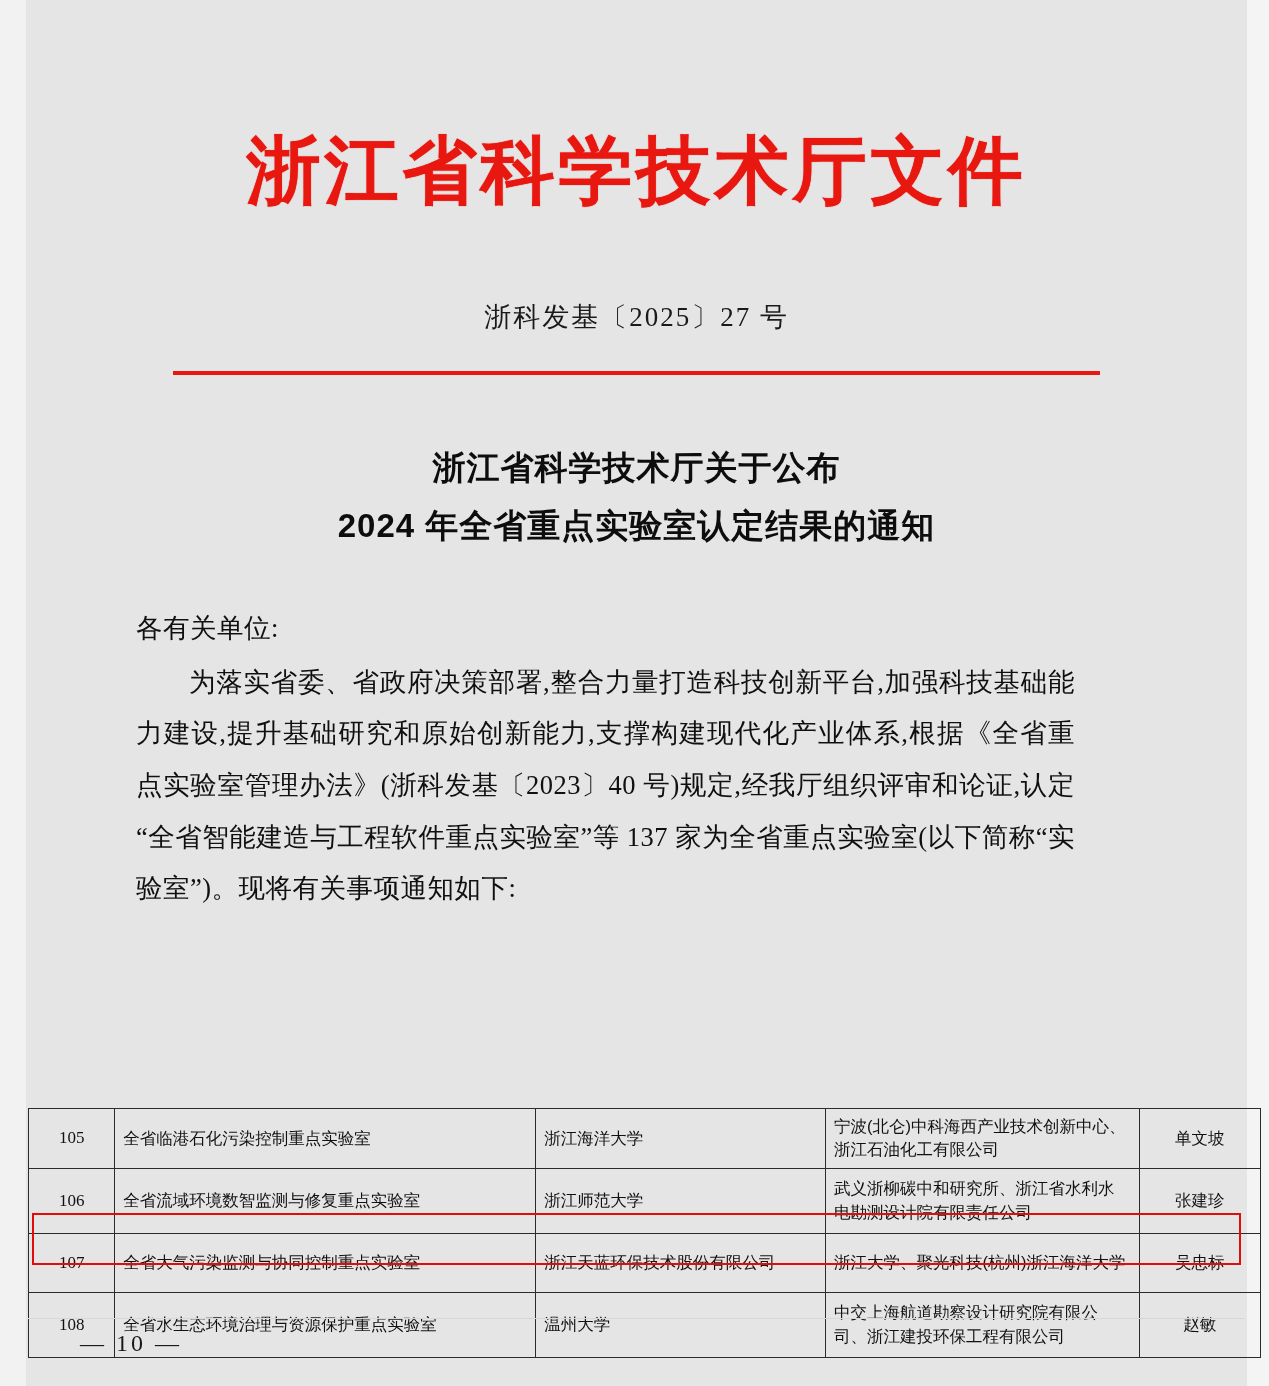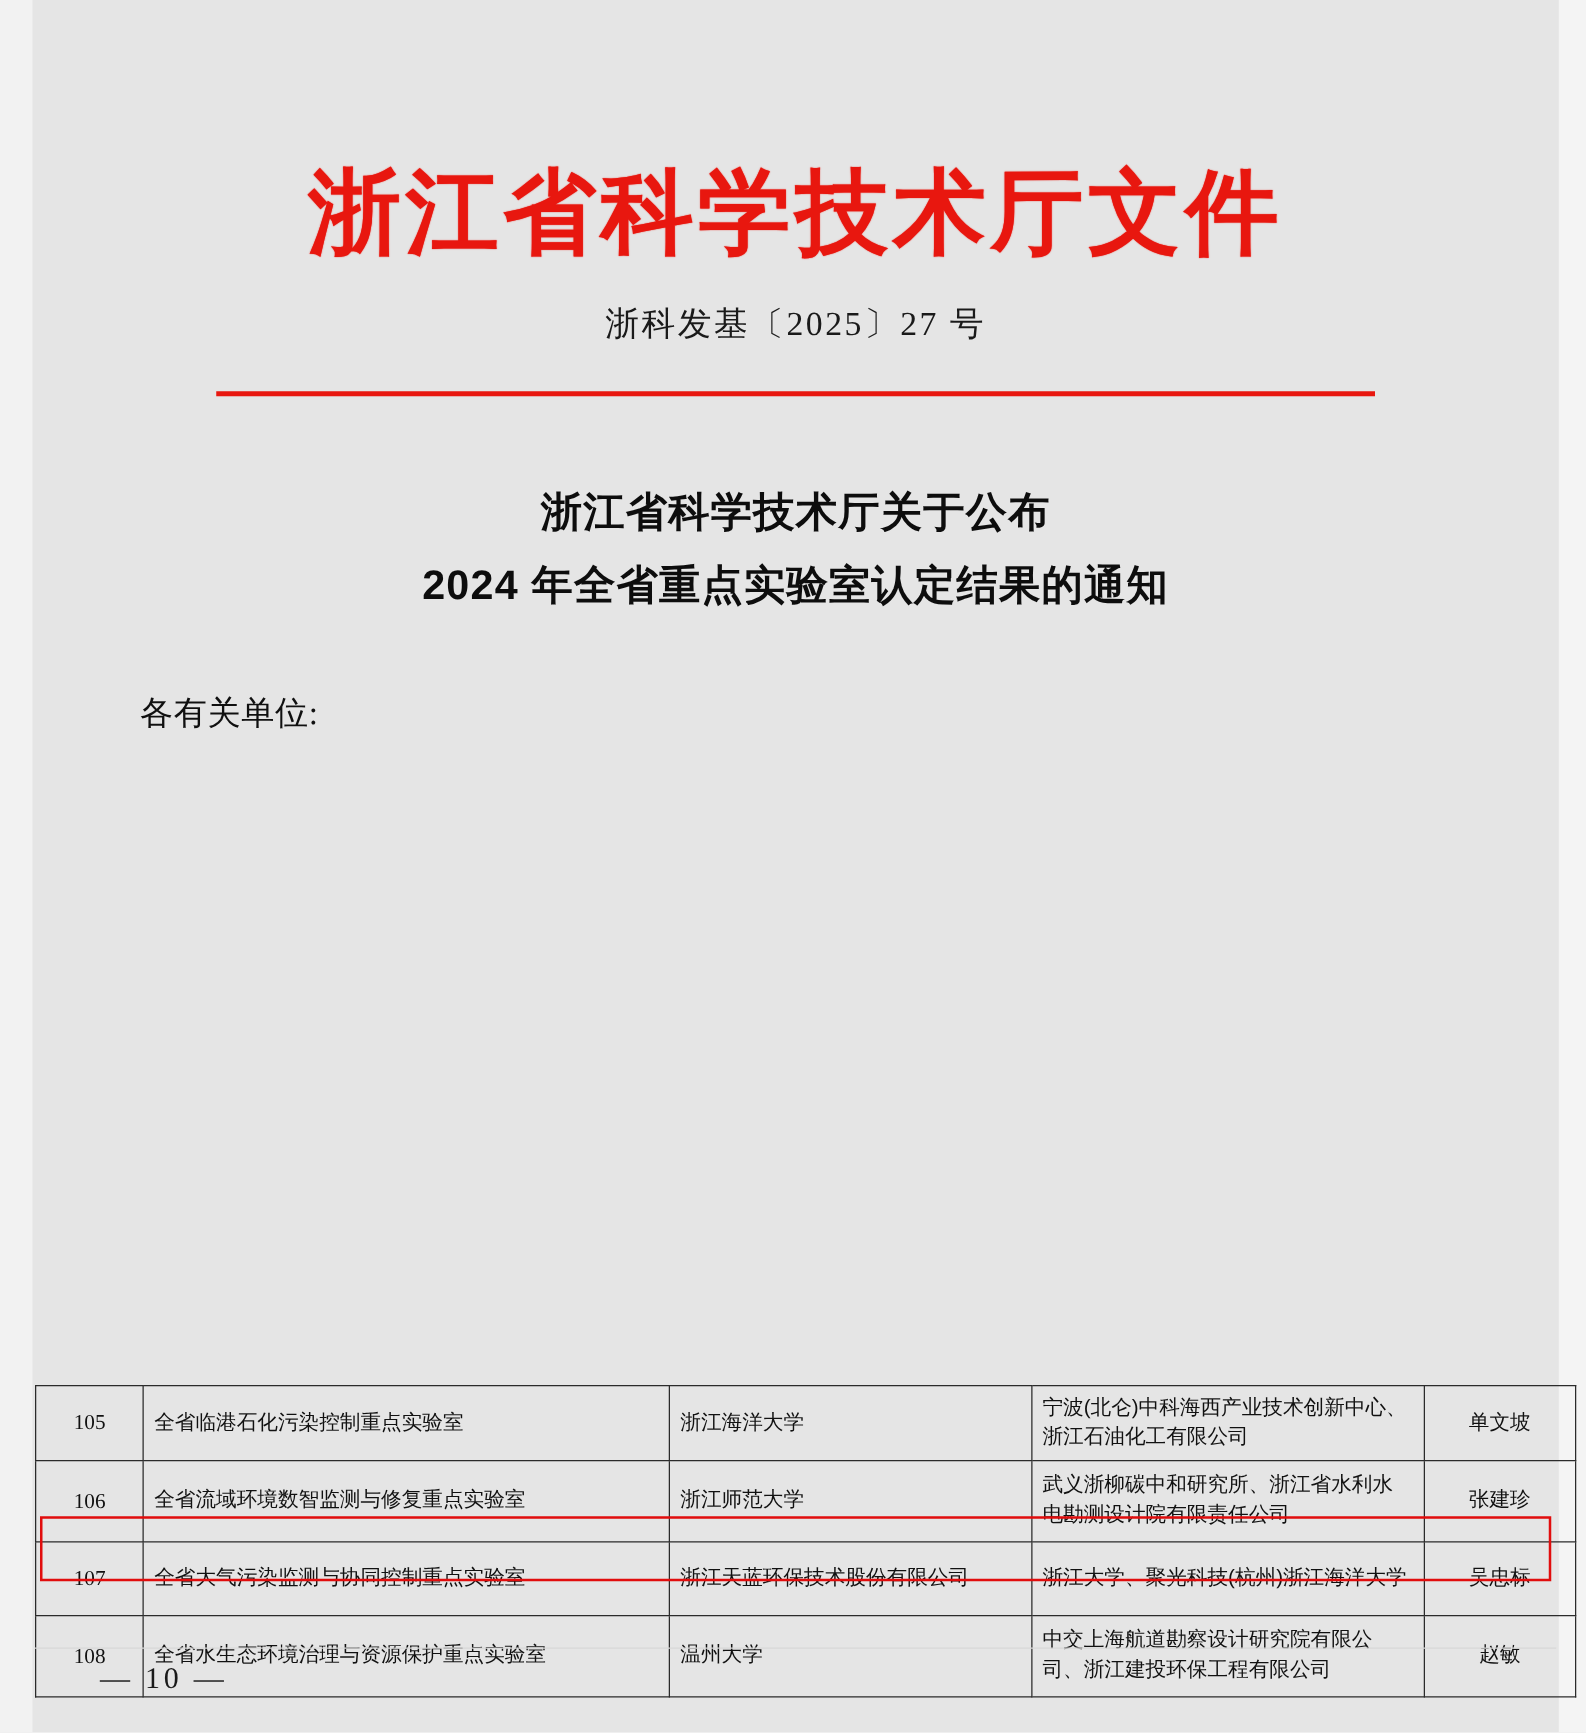--- a/index.html
+++ b/index.html
@@ -52,21 +52,21 @@
     font-size: 74px;
     letter-spacing: 4px;
     margin-top: 130px;
     line-height: 1.1;
     text-shadow: 0 0 1px #e8170f;
   }
 
   .doc-number {
     text-align: center;
     font-size: 27px;
-    margin-top: 30px;
+    margin-top: 88px;
     letter-spacing: 2px;
     color: #1a1a1a;
     font-family: "Liberation Serif", serif;
   }
 
   .red-rule {
     height: 4px;
     background: #e8170f;
     margin: 36px 145px 0 145px;
   }
@@ -78,21 +78,21 @@
     font-weight: bold;
     line-height: 1.75;
     margin-top: 64px;
     letter-spacing: 1px;
     color: #0d0d0d;
     font-family: Liberation Sans, sans-serif;
   }
 
   
   .body-block {
-    margin: 48px 170px 0 84px;
+    margin: 48px 170px 0 108px;
     font-size: 26.5px;
     line-height: 1.95;
     letter-spacing: 0.5px;
     color: #101010;
   }
   .salutation {
     margin-bottom: 2px;
   }
   .para {
     text-indent: 2em;
@@ -193,20 +193,21 @@
 
     <div class="red-rule"></div>
 
     <div class="doc-title">
       <div>浙江省科学技术厅关于公布</div>
       <div>2024 年全省重点实验室认定结果的通知</div>
     </div>
 
     <div class="body-block">
       <div class="salutation">各有关单位:</div>
+      <div class="para">为落实省委、省政府决策部署,整合力量打造科技创新平台,加强科技基础能力建设,提升基础研究和原始创新能力,支撑构建现代化产业体系,根据《全省重点实验室管理办法》(浙科发基〔2023〕40 号)规定,经我厅组织评审和论证,认定“全省智能建造与工程软件重点实验室”等 137 家为全省重点实验室(以下简称“实验室”)。现将有关事项通知如下:</div>
     </div>
 
   </div>
 
   <div class="table-wrap">
     <table class="result-table">
       <tbody>
         <tr class="row-105">
           <td class="col-no">105</td>
           <td class="col-lab">全省临港石化污染控制重点实验室</td>

